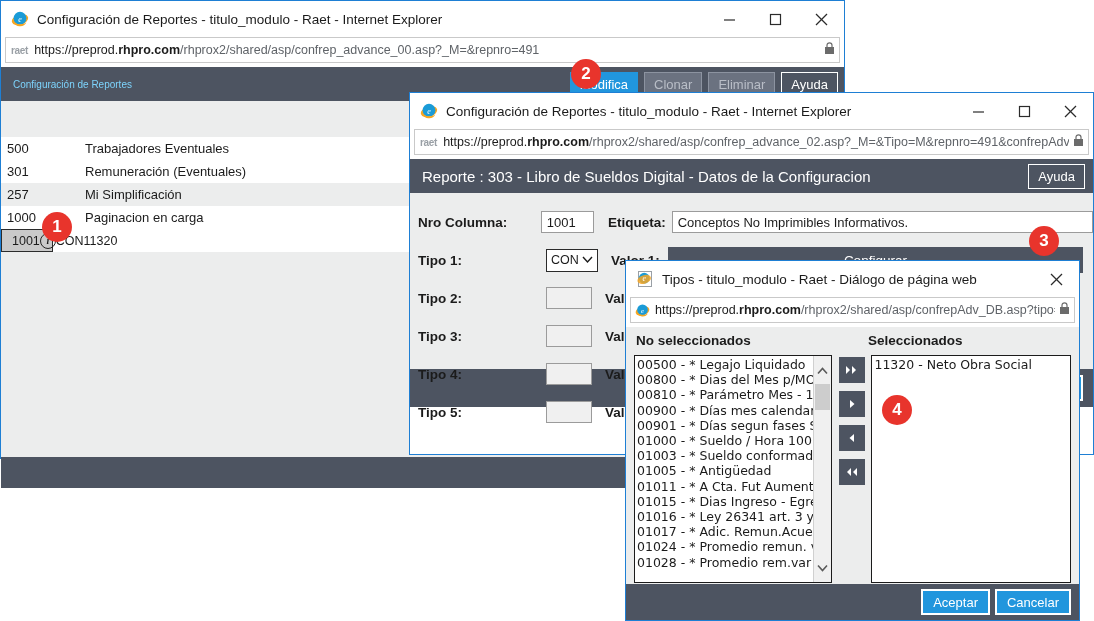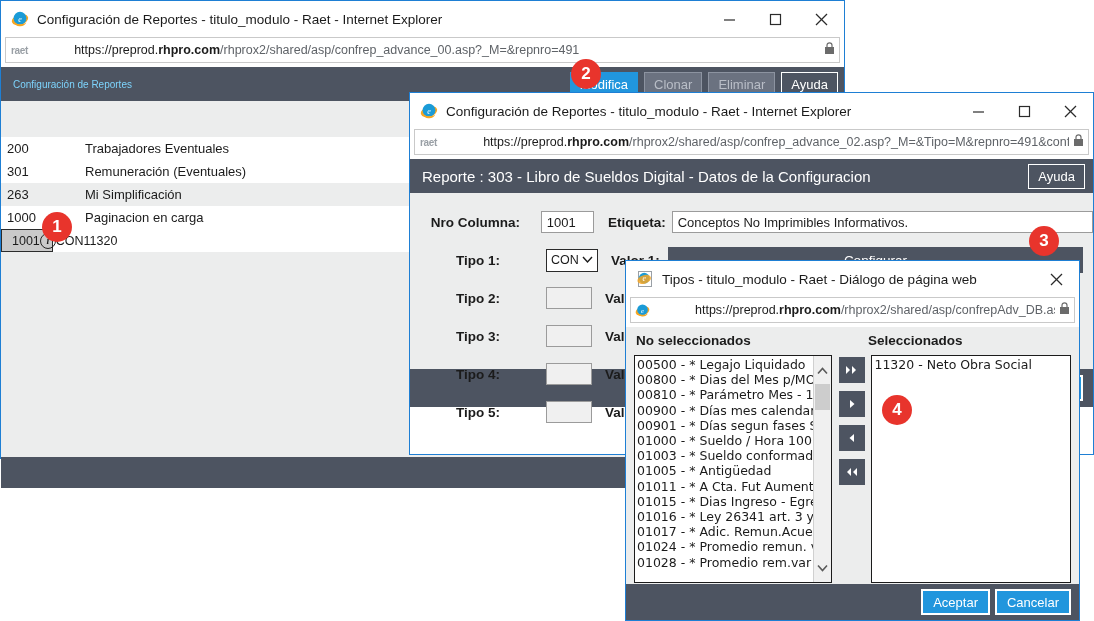--- a/index.html
+++ b/index.html
@@ -16,21 +16,21 @@
   .win{position:absolute;background:#ffffff;border:1px solid #9a9a9a;box-sizing:border-box;}
   .win-titlebar{height:36px;display:flex;align-items:center;background:#ffffff;padding:0 0 0 10px;}
   .win-title{font-size:13.5px;color:#1b1b1b;white-space:nowrap;margin-left:8px;}
   .win-ctrls{margin-left:auto;display:flex;height:36px;}
   .win-ctrl{width:46px;height:36px;display:flex;align-items:center;justify-content:center;color:#2b2b2b;}
   .win-ctrl svg{display:block;}
   .ie-logo{width:18px;height:18px;display:inline-block;position:relative;flex:none;}
   .addrbar{height:26px;display:flex;align-items:center;border:1px solid #c9c9c9;background:#fff;margin:0 4px 4px 4px;padding:0 4px;box-sizing:border-box;}
   .raet-tag{font-size:10px;color:#9aa0a6;font-weight:bold;letter-spacing:-.3px;margin-right:5px;flex:none;
             border:0;padding:1px 1px;}
-  .url{font-size:12.5px;color:#5f6368;white-space:nowrap;overflow:hidden;flex:1;margin-left:40px;}
+  .url{font-size:12.5px;color:#5f6368;white-space:nowrap;overflow:hidden;flex:1;}
   .url b{color:#1b1b1b;font-weight:bold;}
   .url .blk{color:#1b1b1b;}
   .lock{flex:none;margin-left:4px;}
 
   
   #win1{left:0px;top:0px;width:845px;height:459px;border:1px solid #1e7fd4;}
   #win1 .appbar{height:34px;background:#4d5461;display:flex;align-items:center;padding:0 6px 0 12px;}
   #win1 .appbar .apptitle{color:#7dd3fc;font-size:10px;}
   .btnrow{margin-left:auto;display:flex;gap:6px;align-items:center;}
   .tbtn{height:25px;min-width:54px;padding:0 9px;font-size:13px;display:flex;align-items:center;justify-content:center;
@@ -54,21 +54,21 @@
   .iicon{width:14px;height:14px;border:1.4px solid #222;border-radius:50%;font-size:10px;font-style:italic;
          font-family:"Liberation Serif",serif;display:flex;align-items:center;justify-content:center;line-height:1;font-weight:bold;}
   .w1foot{height:31px;background:#4d5461;}
 
   
   #win2{left:409px;top:92px;width:685px;height:363px;border:1px solid #1e7fd4;}
   #win2 .appbar{height:34px;background:#4d5461;display:flex;align-items:center;padding:0 8px 0 12px;}
   #win2 .appbar .apptitle{color:#fff;font-size:15px;}
   .w2body{background:#eceded;height:176px;padding-top:10px;box-sizing:border-box;}
   .frow{display:flex;align-items:center;height:38px;padding-left:8px;}
-  .flbl{font-weight:bold;font-size:13.5px;text-align:center;}
+  .flbl{font-weight:bold;font-size:13.5px;text-align:left;}
   .inp{border:1px solid #9b9b9b;background:#fff;height:22px;line-height:22px;font-size:13px;padding:0 5px;box-sizing:border-box;}
   .inp.empty{background:#f0f0f0;}
   .sel{border:1px solid #2b2b2b;background:#fff;height:23px;font-size:12.5px;display:flex;align-items:center;padding:0 4px;box-sizing:border-box;width:52px;justify-content:space-between;}
   .configbar{background:#4d5461;color:#fff;height:26px;display:flex;align-items:center;justify-content:center;font-size:13.5px;flex:1;cursor:pointer;}
   .w2foot{height:38px;background:#4d5461;display:flex;align-items:center;justify-content:flex-end;padding-right:10px;box-sizing:border-box;}
   .bluebtn{background:#2196dd;border:2px solid #ffffff;color:#fff;height:26px;padding:0 10px;font-size:13px;display:flex;align-items:center;cursor:pointer;box-sizing:border-box;}
 
   
   #win3{left:625px;top:260px;width:455px;height:361px;border:1px solid #1e7fd4;}
   #win3 .dlg-title{font-size:13.5px;}
@@ -145,37 +145,37 @@
     </div>
   </div>
 
   <div class="w1body">
     <div class="reporte-row">
       <span class="reporte-lbl">Reporte:</span>
       <span class="reporte-val">Libro de Sueldos Digital (491)</span>
     </div>
     <div class="tbl" id="w1rows">
         <div class="trow">
-          <span class="c-id">200</span>
+          <span class="c-id">500</span>
           <span class="c-name">Trabajadores Eventuales</span>
           <span class="c-i"></span>
           <span class="c-type">TE</span>
           <span class="c-val">0</span>
         </div>
         <div class="trow">
           <span class="c-id">301</span>
           <span class="c-name">Remuneración (Eventuales)</span>
           <span class="c-i">
             <span class="iicon">i</span>
           </span>
           <span class="c-type">BLN</span>
           <span class="c-val">No</span>
         </div>
         <div class="trow alt">
-          <span class="c-id">263</span>
+          <span class="c-id">257</span>
           <span class="c-name">Mi Simplificación</span>
           <span class="c-i"></span>
           <span class="c-type">COD</span>
           <span class="c-val">100</span>
         </div>
         <div class="trow">
           <span class="c-id">1000</span>
           <span class="c-name">Paginacion en carga</span>
           <span class="c-i">
             <span class="iicon">i</span>

